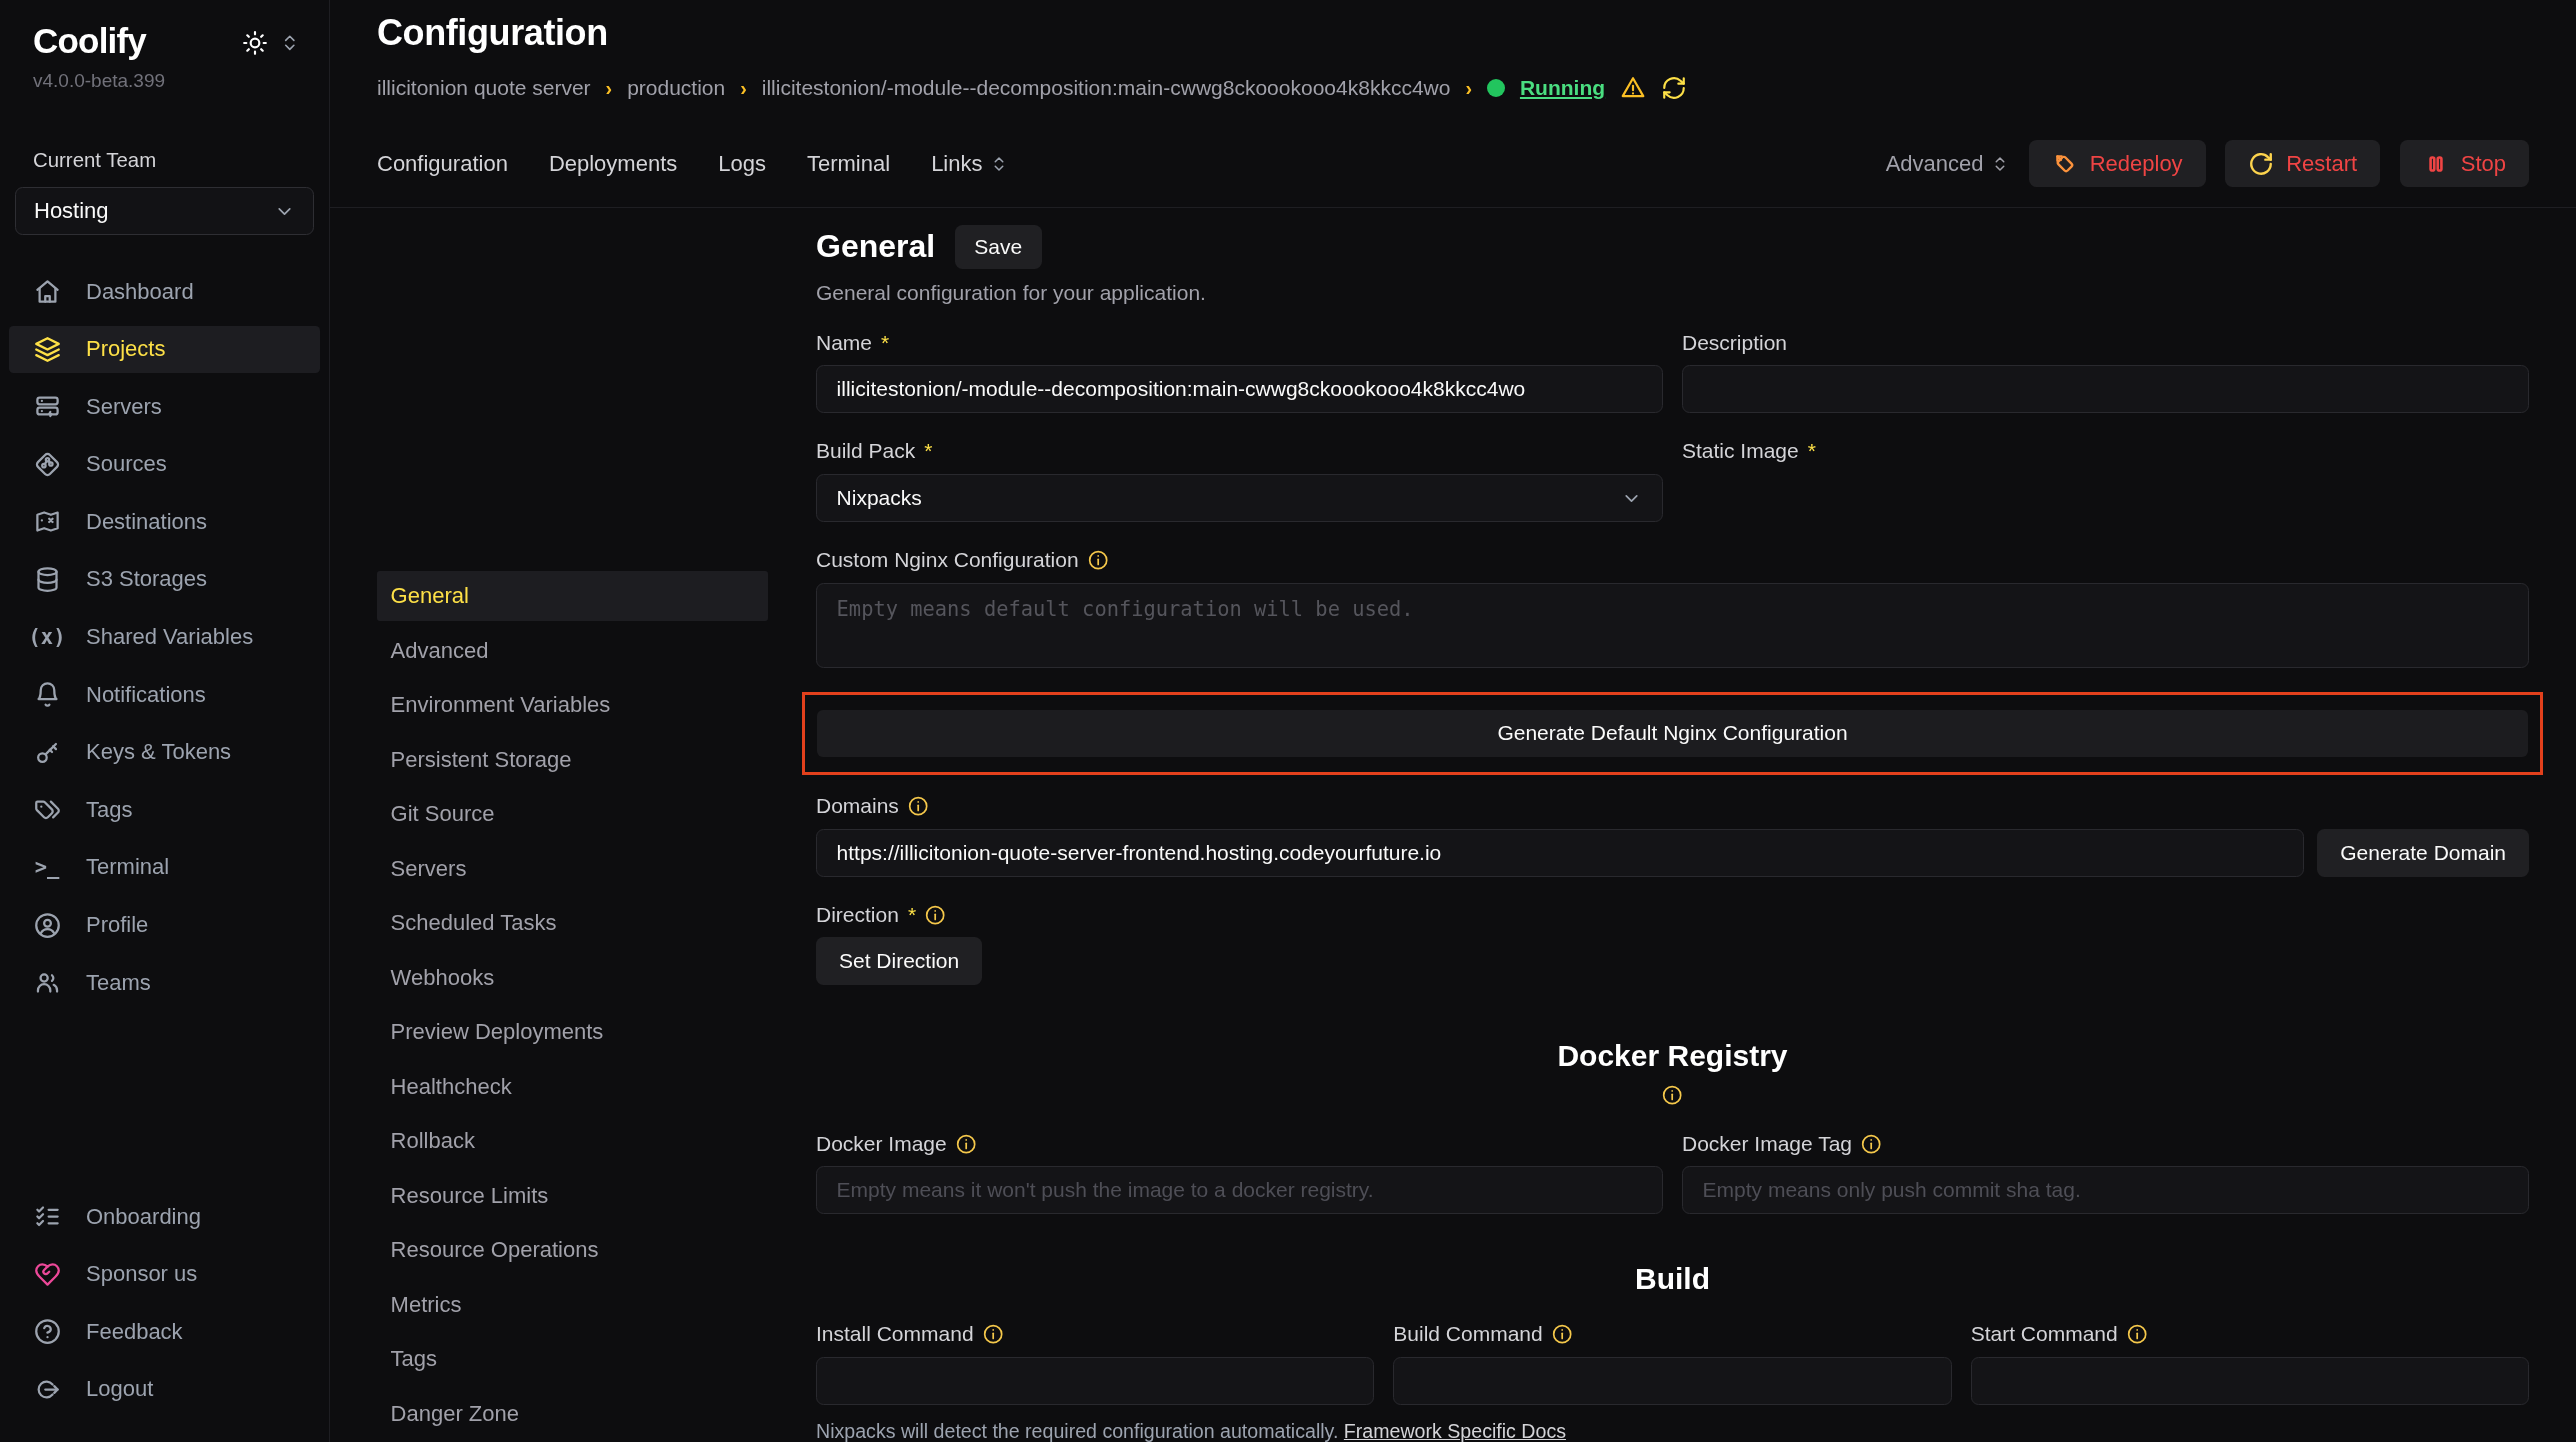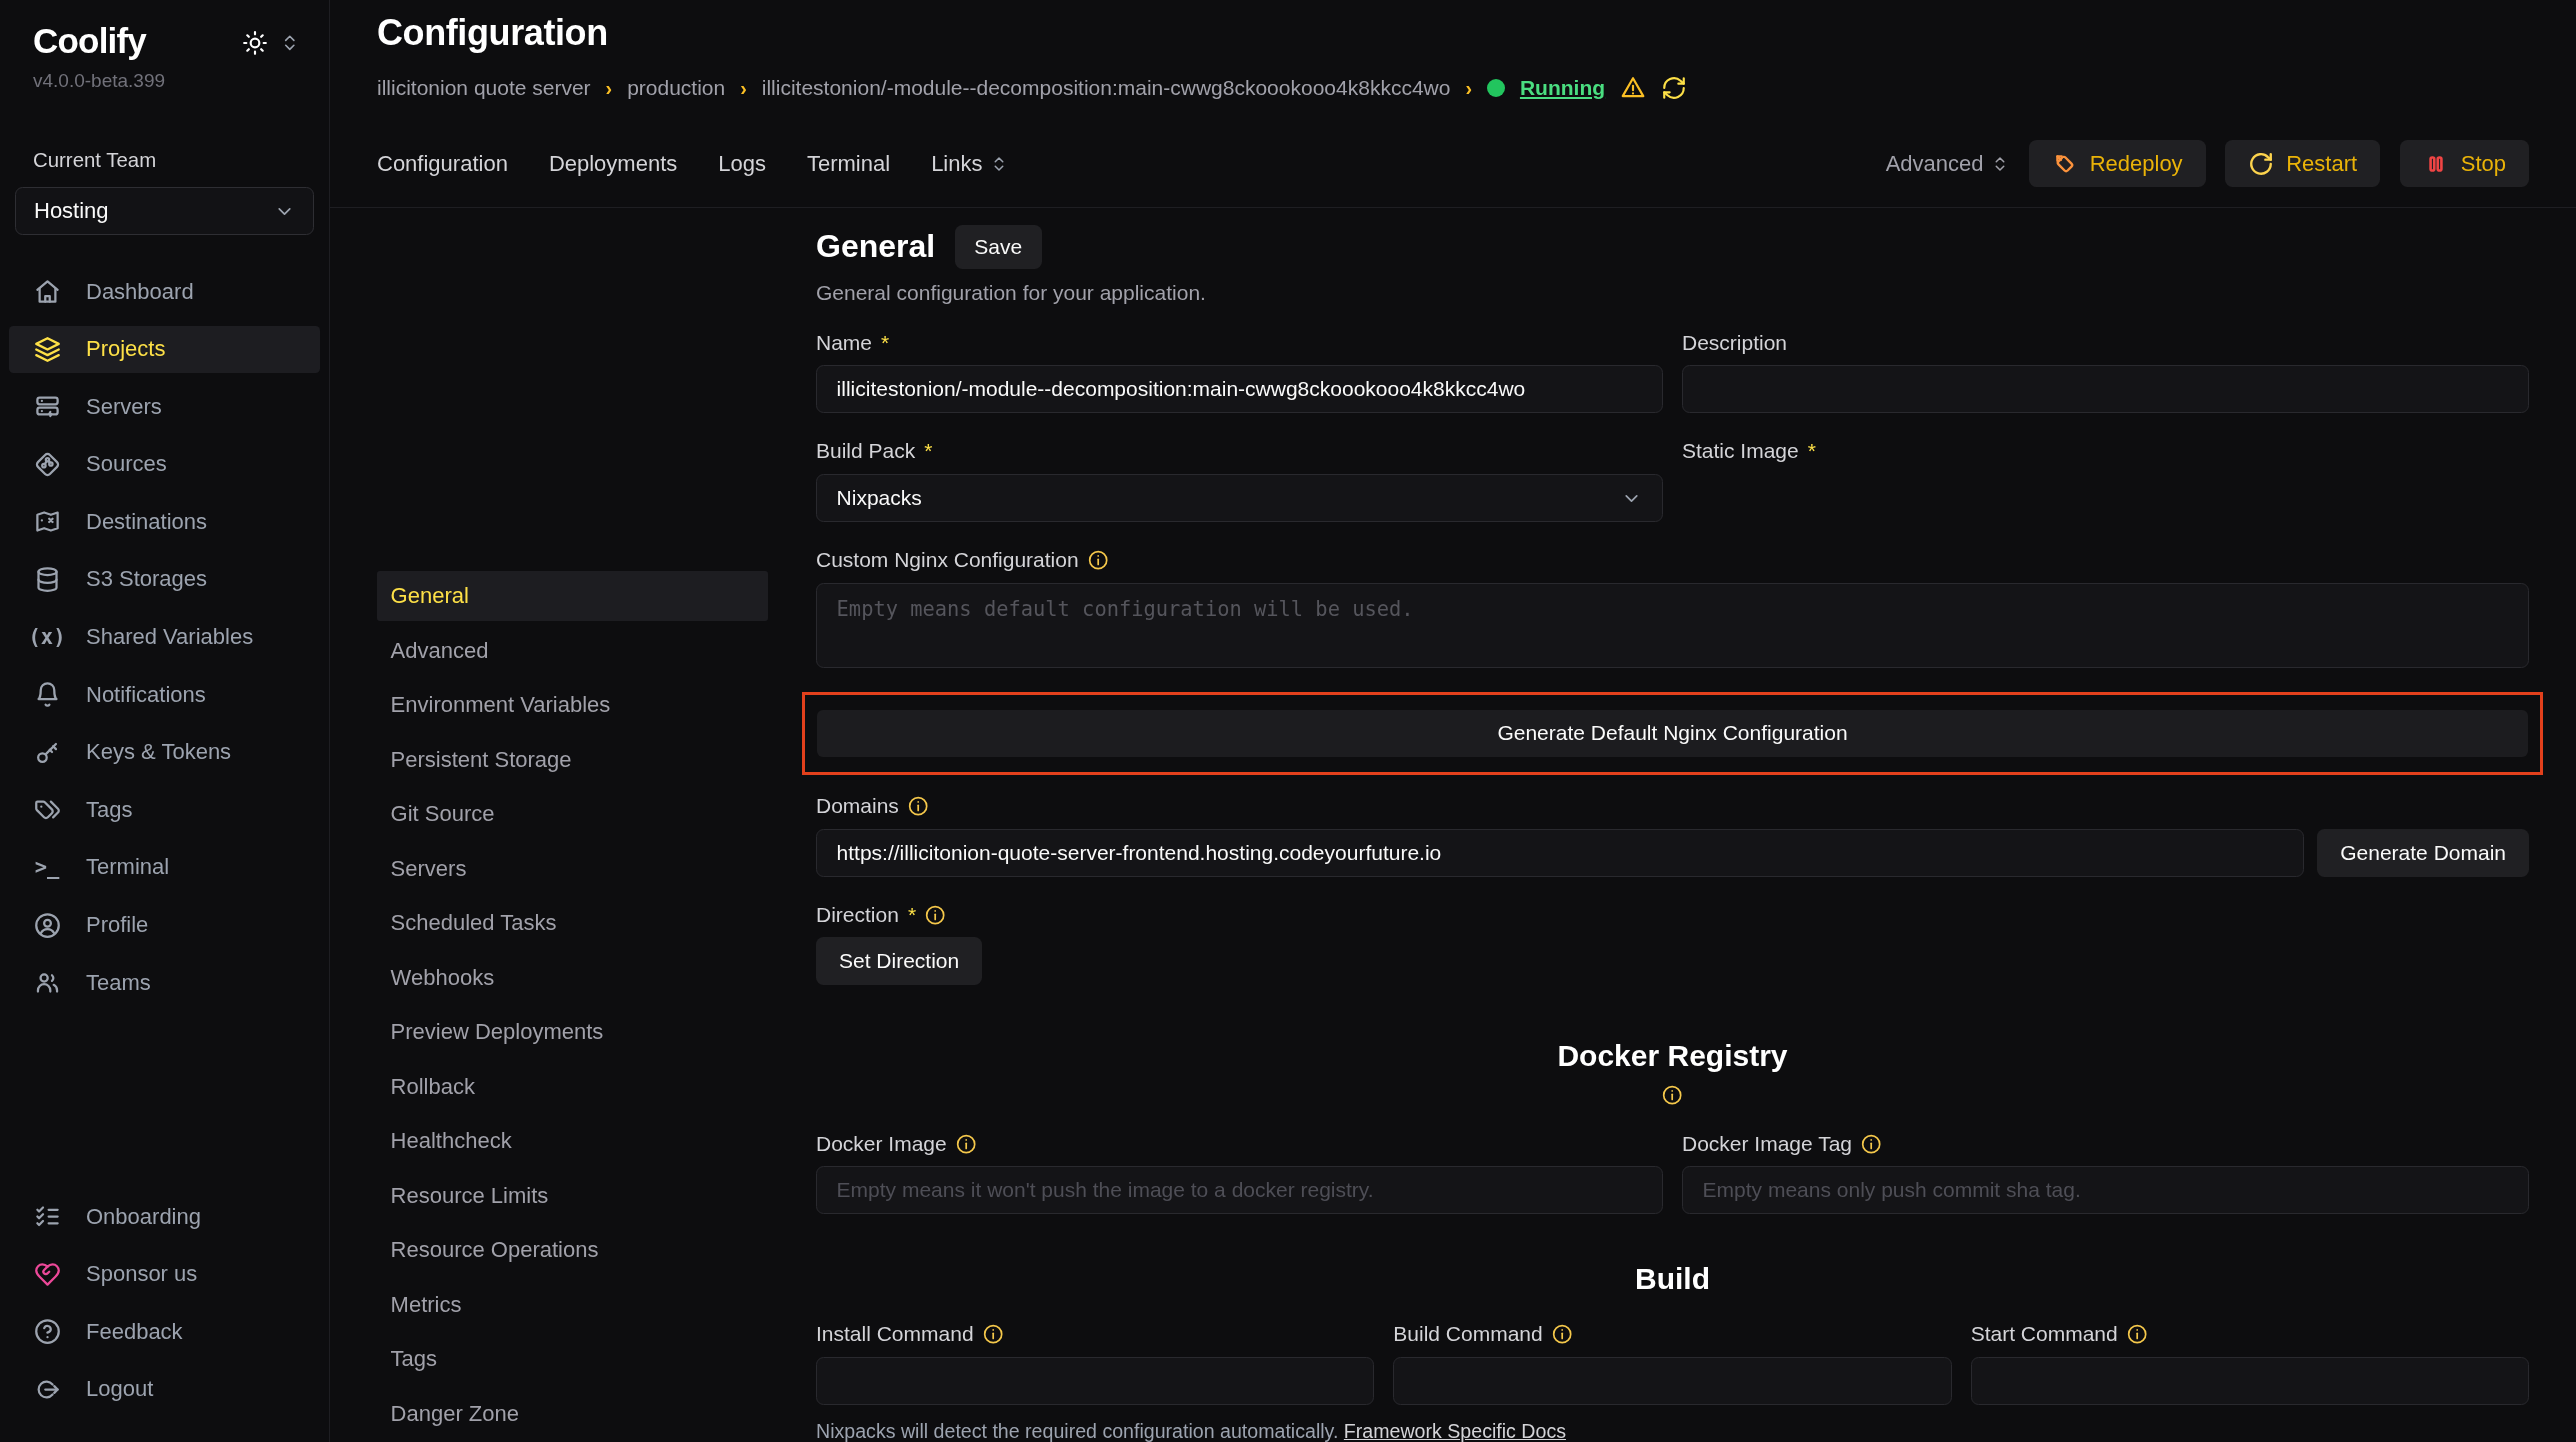--- a/index.html
+++ b/index.html
@@ -40,21 +40,21 @@
   .crumb-sep { color:#fbbf24; font-weight:bold; font-size:19.6px; }
   .status-dot { width:18px; height:18px; border-radius:50%; background:#22c55e; }
   .status-link { color:#4ade80; font-weight:bold; text-decoration:underline; cursor:pointer; }
   .warn { color:#fbbf24; } .spin { color:#fde047; }
 
   .tabbar { display:flex; align-items:center; margin-top:39px; }
   .tab { font-size:22px; color:#d4d4d8; margin-right:41px; display:flex; align-items:center; gap:7.6px; cursor:pointer; }
   .right-actions { margin-left:auto; display:flex; align-items:center; gap:19.6px; }
   .advanced { color:#a1a1aa; font-size:22px; display:flex; align-items:center; gap:7.6px; cursor:pointer; }
   .btn { height:47px; background:#202023; border-radius:7.6px; display:flex; align-items:center;
-    gap:12px; padding:0 23px; font-size:22px; color:#eab308; cursor:pointer; }
+    gap:12px; padding:0 23px; font-size:22px; color:#ef4444; cursor:pointer; }
   .divider { height:0.8px; background:#1e1e22; margin:19.6px -47px 0; }
 
   .content { display:flex; margin-top:31px; flex:1; min-height:0;align-items:flex-end; }
   .subnav { width:391px; min-width:391px; }
   .subnav-item { height:50px; margin-bottom:4.5px; display:flex; align-items:center; padding-left:13.6px;
     font-size:22px; color:#a1a1aa; border-radius:3px; cursor:pointer; }
   .subnav-item.active { background:#1d1d21; color:#fde047; }
 
   .form { flex:1; min-width:0; margin-left:48px; }
   .form-head { display:flex; align-items:center; gap:19.6px; }
@@ -413,24 +413,24 @@
       <div class="subnav-item">
           <span>Scheduled Tasks</span>
         </div>
       <div class="subnav-item">
           <span>Webhooks</span>
         </div>
       <div class="subnav-item">
           <span>Preview Deployments</span>
         </div>
       <div class="subnav-item">
+          <span>Healthcheck</span>
+        </div>
+      <div class="subnav-item">
           <span>Rollback</span>
-        </div>
-      <div class="subnav-item">
-          <span>Healthcheck</span>
         </div>
       <div class="subnav-item">
           <span>Resource Limits</span>
         </div>
       <div class="subnav-item">
           <span>Resource Operations</span>
         </div>
       <div class="subnav-item">
           <span>Metrics</span>
         </div>

